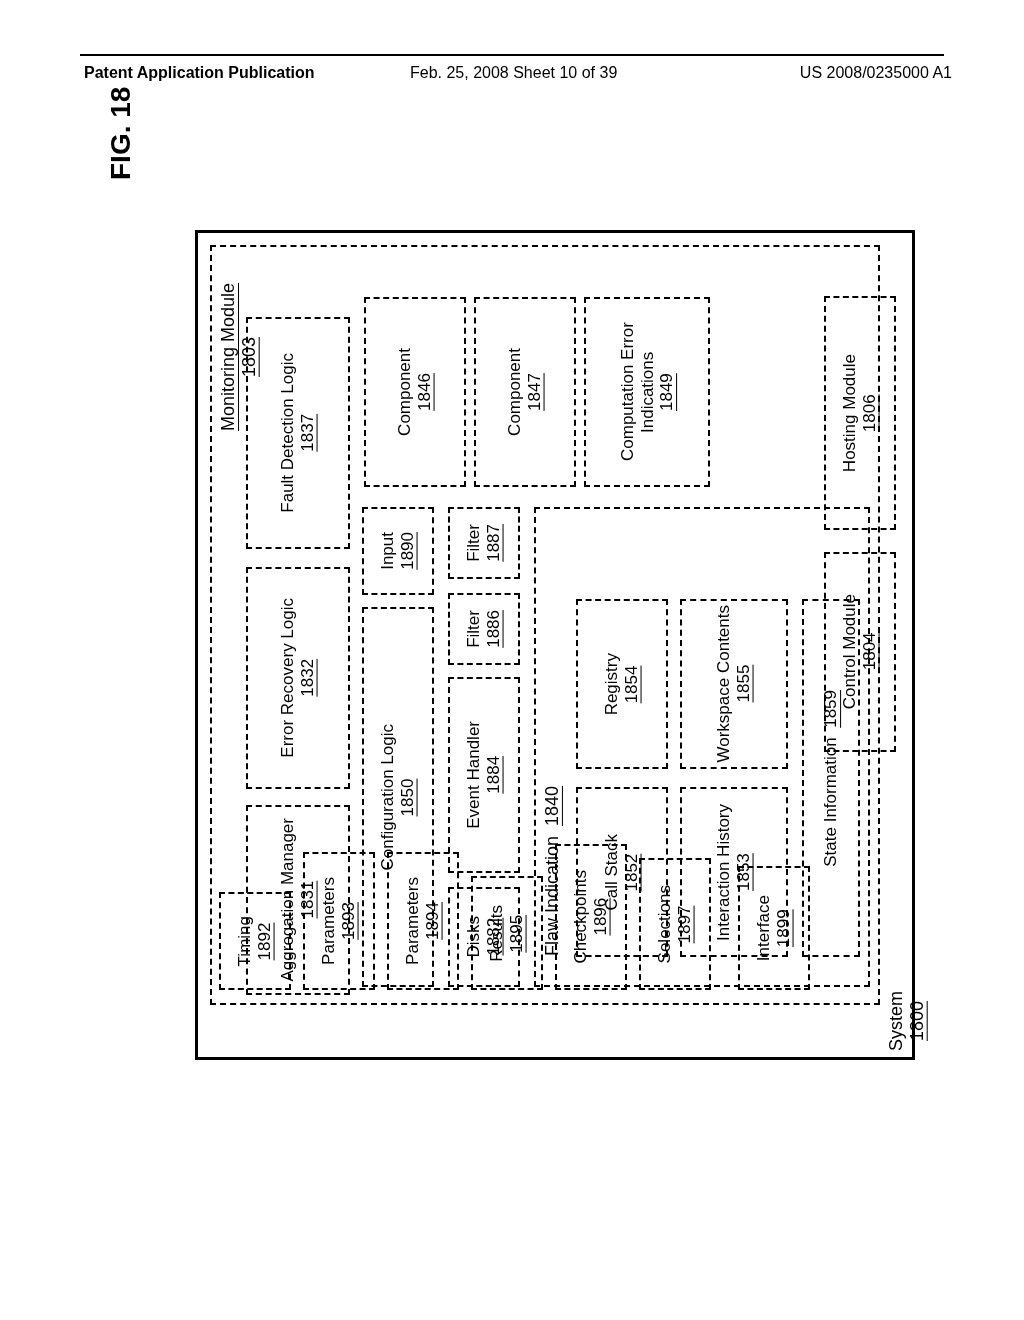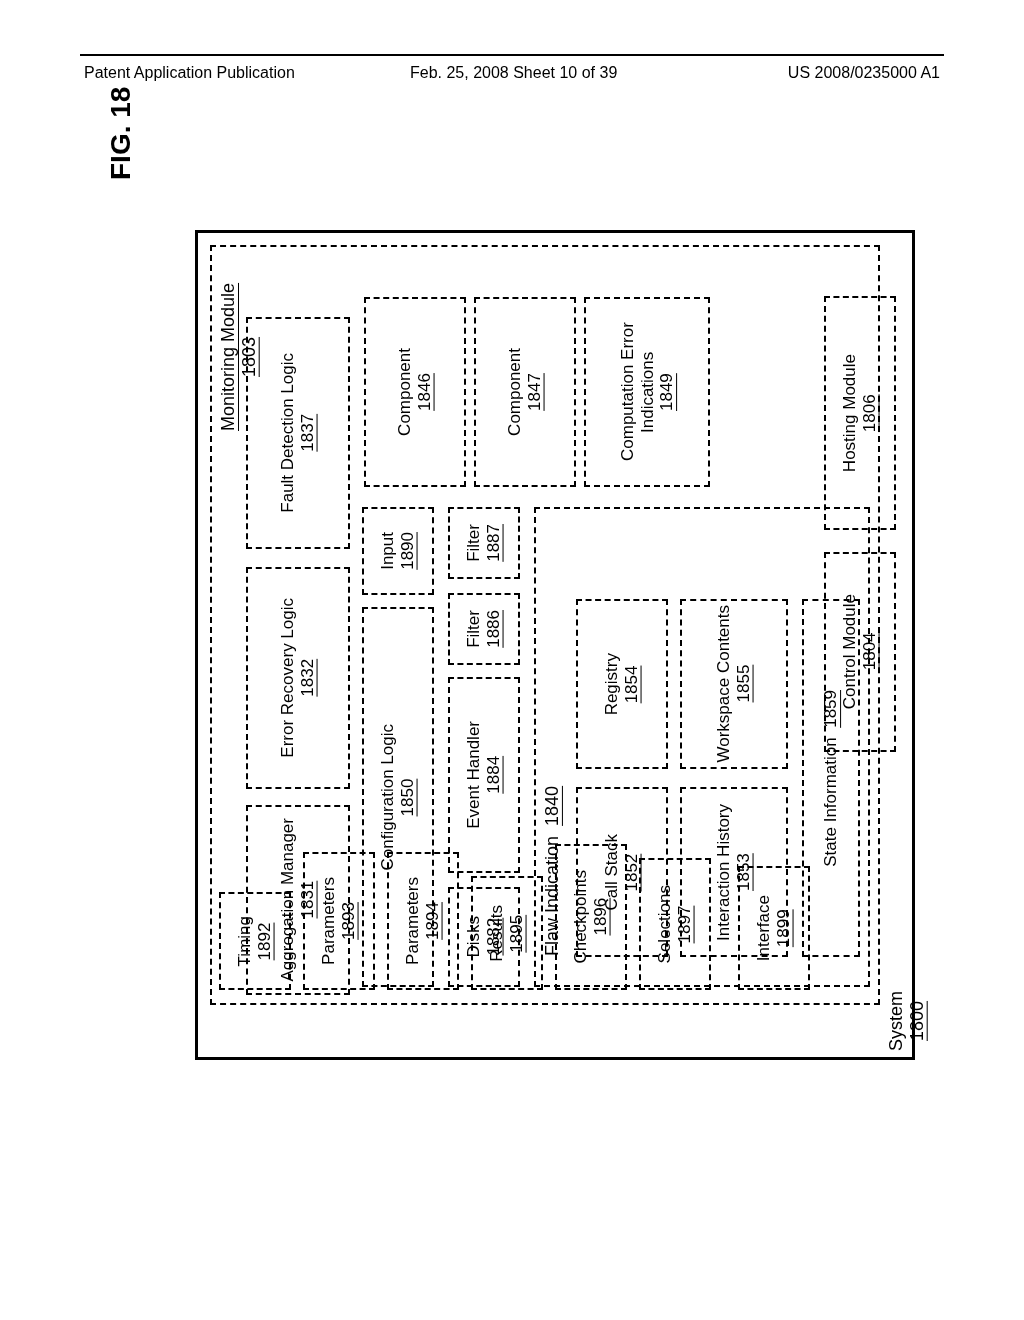--- a/index.html
+++ b/index.html
@@ -1,23 +1,23 @@
 <!DOCTYPE html>
 <html><head>
 <meta charset="utf-8">
 <style>
   * { box-sizing: border-box; margin: 0; padding: 0; }
   html, body { width: 1024px; height: 1320px; background: #fff; font-family: Arial, Helvetica, sans-serif; }
   .page { width: 1024px; height: 1320px; position: relative; }
   .header { position: absolute; top: 54px; left: 0; right: 0; height: 40px; }
   .header .hline { position: absolute; top: 0; left: 80px; right: 80px; border-top: 2px solid #000; }
   .header .txt { position: absolute; top: 10px; font-size: 16px; }
-  .hdr-left { left: 84px; font-weight: normal; text-align: right; }
+  .hdr-left { left: 84px; font-weight: bold; text-align: right; }
   .hdr-mid { left: 410px; }
-  .hdr-right { right: 84px; margin-left: 8px; }
+  .hdr-right { right: 72px; margin-left: 8px; }
   
   .figlabel { position: absolute; left: 105px; top: 180px; font-weight: bold; font-size: 28px; transform: rotate(-90deg); transform-origin: left top; white-space: nowrap; }
 
   .outer { position: absolute; top: 230px; left: 195px; width: 720px; height: 830px; border: 3px solid #000; }
 
   
   .box { position: absolute; border: 2px dashed #000; text-align: center; }
   .label { position: absolute; writing-mode: vertical-rl; transform: rotate(180deg); text-align: center; font-size: 18px; line-height: 1.15; }
   .label .num { text-decoration: underline; }
   .box .blabel { writing-mode: vertical-rl; transform: rotate(180deg); text-align: center; font-size: 17px; line-height: 1.15; display: inline-block; }

